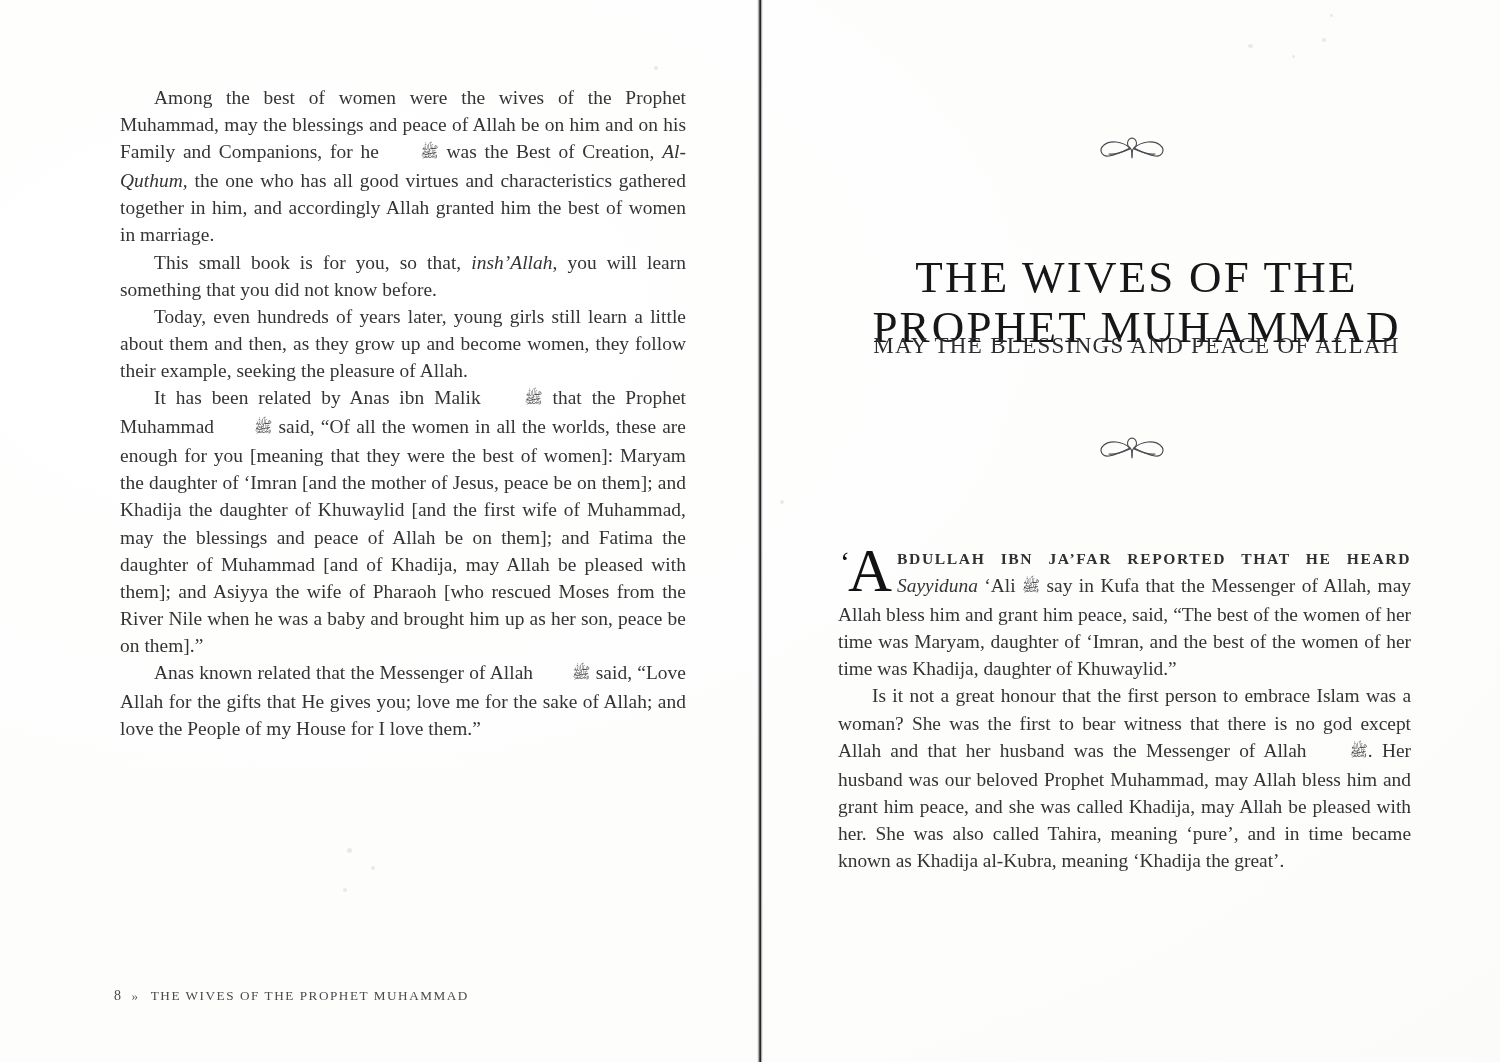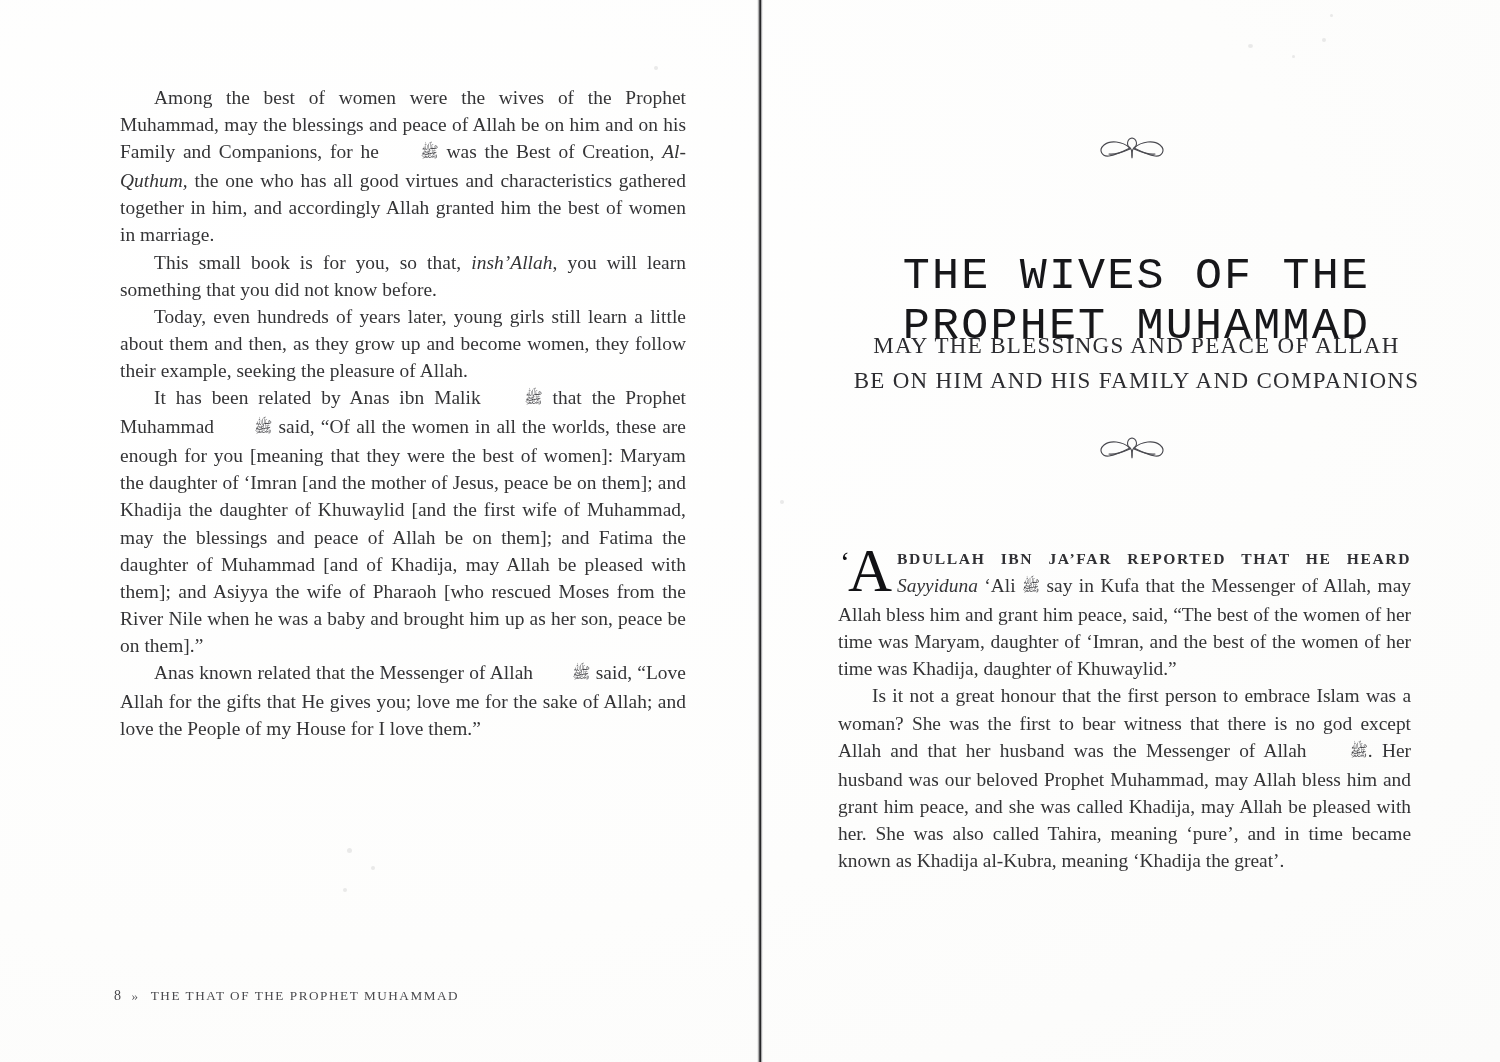--- a/index.html
+++ b/index.html
@@ -96,21 +96,21 @@
     position: absolute;
     left: 40px;
     right: 30px;
     top: 213px;
     text-align: center;
     font-size: 45px;
     line-height: 50px;
     letter-spacing: 2.2px;
     color: #17171a;
     font-weight: 400;
-    font-family: Liberation Mono, monospace;
+    font-family: Liberation Serif, serif;
     margin-top: 39px;
   }
   .chapter-title .tline { display: block; white-space: nowrap; }
 
   .chapter-sub {
     position: absolute;
     left: 40px;
     right: 30px;
     top: 328px;
     text-align: center;
@@ -212,21 +212,21 @@
       <p><span>This small book is for you, so that, </span><span class="ital">insh’Allah</span><span>, you will learn something that you did not know before.</span></p>
 
       <p>Today, even hundreds of years later, young girls still learn a little about them and then, as they grow up and become women, they follow their example, seeking the pleasure of Allah.</p>
 
       <p><span>It has been related by Anas ibn Malik </span><span class="salawat">ﷺ</span><span> that the Prophet Muhammad </span><span class="salawat">ﷺ</span><span> said, “Of all the women in all the worlds, these are enough for you [meaning that they were the best of women]: Maryam the daughter of ‘Imran [and the mother of Jesus, peace be on them]; and Khadija the daughter of Khuwaylid [and the first wife of Muhammad, may the blessings and peace of Allah be on them]; and Fatima the daughter of Muhammad [and of Khadija, may Allah be pleased with them]; and Asiyya the wife of Pharaoh [who rescued Moses from the River Nile when he was a baby and brought him up as her son, peace be on them].”</span></p>
 
       <p><span>Anas known related that the Messenger of Allah </span><span class="salawat">ﷺ</span><span> said, “Love Allah for the gifts that He gives you; love me for the sake of Allah; and love the People of my House for I love them.”</span></p>
     </div>
 
     <div class="running-foot">
-      <span class="fnum">8</span><span class="fsep">»</span><span class="ftitle">THE THAT OF THE PROPHET MUHAMMAD</span>
+      <span class="fnum">8</span><span class="fsep">»</span><span class="ftitle">THE WIVES OF THE PROPHET MUHAMMAD</span>
     </div>
   </div>
 
   <div class="gutter"></div>
 
   <div class="page page-right">
 
     <div class="ornament ornament-top">
       <svg width="92" height="34" viewBox="0 0 92 34" fill="none" stroke="#4a4a50" stroke-width="1.1" stroke-linecap="round">
         <path d="M46 6 C41 7 40 13 44 16 C47 18 45 22 46 26 C47 22 45 18 48 16 C52 13 51 7 46 6 Z"></path>
@@ -237,21 +237,20 @@
       </svg>
     </div>
 
     <h1 class="chapter-title">
       <span class="tline">THE WIVES OF THE</span>
       <span class="tline">PROPHET MUHAMMAD</span>
     </h1>
 
     <div class="chapter-sub">
       <span class="sline">MAY THE BLESSINGS AND PEACE OF ALLAH</span>
-      <span class="sline">BE ON HIM AND HIS FAMILY AND COMPANIONS</span>
     </div>
 
     <div class="ornament ornament-bottom">
       <svg width="92" height="34" viewBox="0 0 92 34" fill="none" stroke="#4a4a50" stroke-width="1.1" stroke-linecap="round">
         <path d="M46 6 C41 7 40 13 44 16 C47 18 45 22 46 26 C47 22 45 18 48 16 C52 13 51 7 46 6 Z"></path>
         <path d="M44 16 C36 9 24 8 18 13 C12 18 16 25 23 24 C30 23 38 19 44 16 Z"></path>
         <path d="M48 16 C56 9 68 8 74 13 C80 18 76 25 69 24 C62 23 54 19 48 16 Z"></path>
         <path d="M44 17 C37 20 29 23 23 22"></path>
         <path d="M48 17 C55 20 63 23 69 22"></path>
       </svg>

